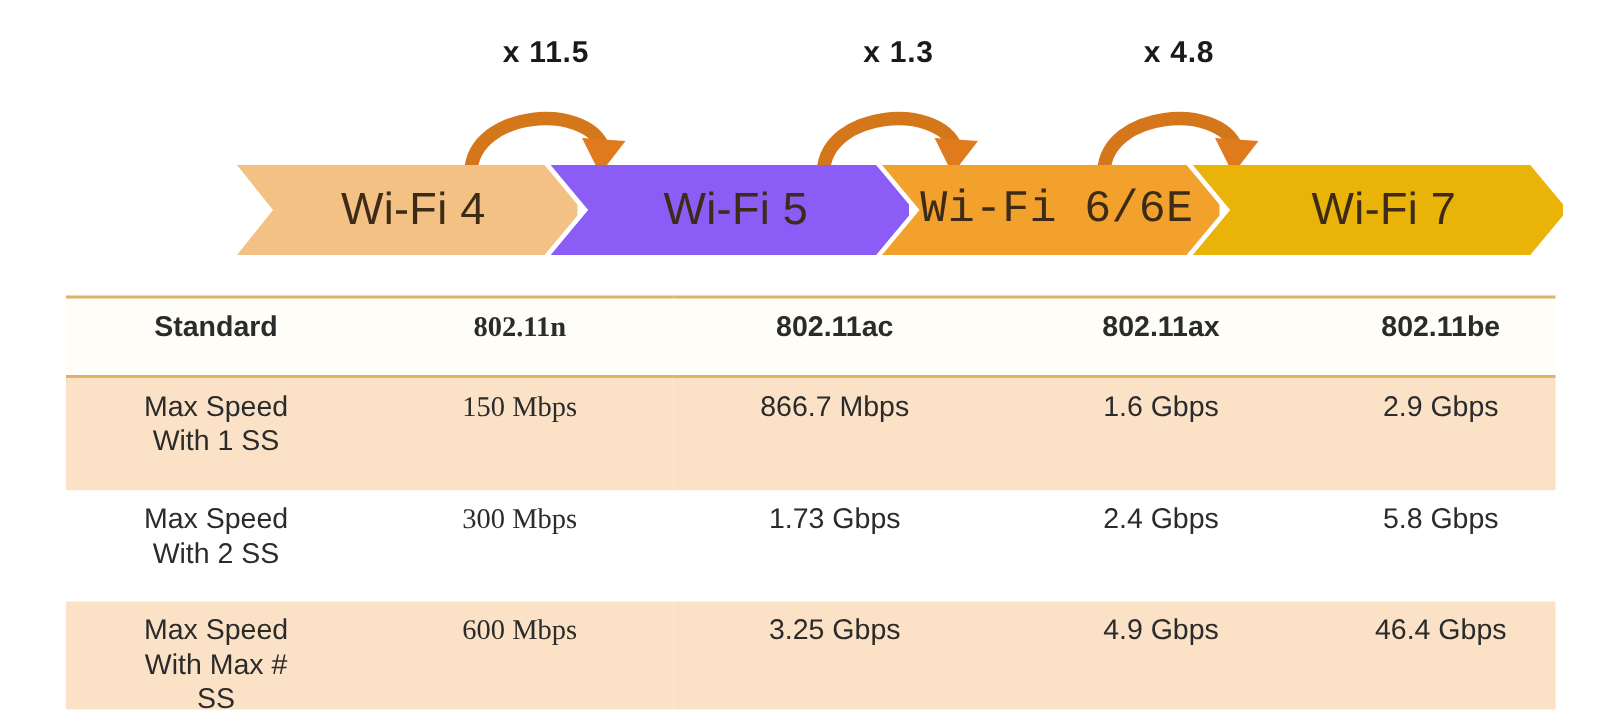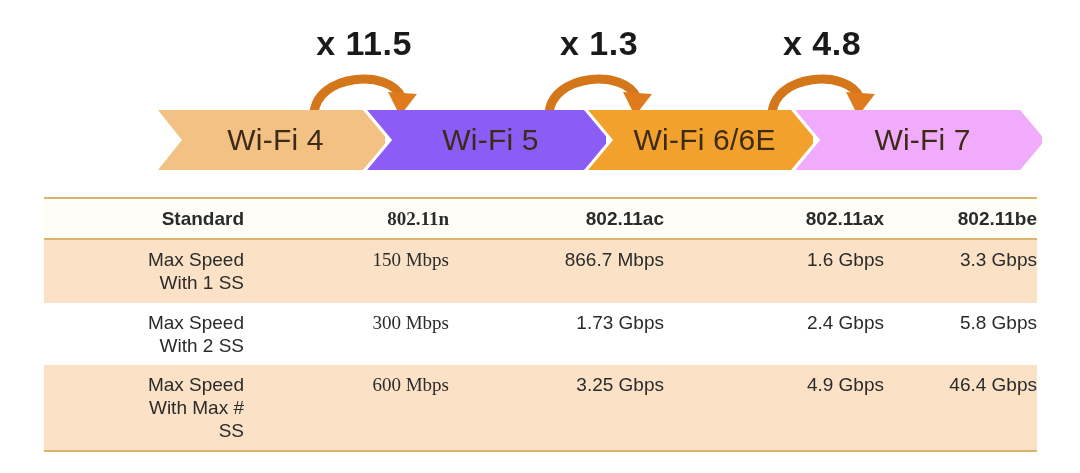--- a/index.html
+++ b/index.html
@@ -21,21 +21,21 @@
     position: absolute;
     width: 120px;
     height: 110px;
   }
   .arrow-label {
     position: absolute;
     top: 16px;
     left: 0;
     width: 120px;
     text-align: center;
-    font-size: 34px;
+    font-size: 20px;
     font-weight: bold;
     letter-spacing: 0.5px;
     color: #1a1a1a;
     white-space: nowrap;
   }
   .arrow-svg {
     position: absolute;
     top: 48px;
     left: 0;
   }
@@ -72,47 +72,48 @@
     background: #8b5cf6;
     clip-path: polygon(0 0, 217px 0, 242px 50%, 217px 100%, 0 100%, 25px 50%);
     z-index: 3;
   }
   .seg-3 {
     width: 228px;
     margin-left: -18px;
     background: #f2a22c;
     clip-path: polygon(0 0, 203px 0, 228px 50%, 203px 100%, 0 100%, 25px 50%);
     z-index: 2;
+    font-family: Liberation Mono, monospace;
   }
   .seg-4 {
     width: 250px;
     margin-left: -18px;
-    background: #f0abfc;
+    background: #eab308;
     clip-path: polygon(0 0, 225px 0, 250px 50%, 225px 100%, 0 100%, 25px 50%);
     z-index: 1;
   }
   .seg-label { position: relative; left: 4px; }
 
   
   .table-wrap {
     position: absolute;
     left: 44px;
     top: 197px;
     width: 993px;
   }
   table.speeds {
     border-collapse: collapse;
     width: 100%;
     table-layout: fixed;
   }
   table.speeds th,
   table.speeds td {
-    text-align: right;
+    text-align: center;
     vertical-align: top;
-    padding: 8px 0 8px 0;
+    padding: 8px 0 20px 0;
     font-size: 19px;
     color: #2b2b2b;
     line-height: 1.22;
   }
   thead tr {
     background: #fffdf7;
     border-top: 2px solid #d9b46a;
     border-bottom: 2px solid #d9b46a;
   }
   thead th {
@@ -150,21 +151,21 @@
 </div>
 
 <div class="arrow-group" style="left:539px; top:8px;">
   <div class="arrow-label">x 1.3</div>
   <svg class="arrow-svg" width="120" height="62" viewBox="0 0 120 62">
     <path d="M 10 58 C 12 18, 86 12, 98 42" fill="none" stroke="#d4761a" stroke-width="9" stroke-linecap="butt"></path>
     <path d="M 84 36 L 113 38 L 96 60 Z" fill="#e07b1d"></path>
   </svg>
 </div>
 
-<div class="arrow-group" style="left:762px; top:8px;">
+<div class="arrow-group" style="left:726px; top:8px;">
   <div class="arrow-label">x 4.8</div>
   <svg class="arrow-svg" width="120" height="62" viewBox="0 0 120 62">
     <path d="M 10 58 C 12 18, 86 12, 98 42" fill="none" stroke="#d4761a" stroke-width="9" stroke-linecap="butt"></path>
     <path d="M 84 36 L 113 38 L 96 60 Z" fill="#e07b1d"></path>
   </svg>
 </div>
 
 <div class="banner">
   <div class="seg seg-1">
     <span class="seg-label">Wi-Fi 4</span>
@@ -191,21 +192,21 @@
         <th class="c5 d5">802.11be</th>
       </tr>
     </thead>
     <tbody>
       <tr class="odd tall">
         <td class="c1 rowlabel prewrap" style="white-space: pre-line;">Max Speed
 With 1 SS</td>
         <td class="c2 d2">150 Mbps</td>
         <td class="c3 d3">866.7 Mbps</td>
         <td class="c4 d4">1.6 Gbps</td>
-        <td class="c5 d5">3.3 Gbps</td>
+        <td class="c5 d5">2.9 Gbps</td>
       </tr>
       <tr class="even tall">
         <td class="c1 rowlabel prewrap" style="white-space: pre-line;">Max  Speed
 With 2 SS</td>
         <td class="c2 d2">300 Mbps</td>
         <td class="c3 d3">1.73 Gbps</td>
         <td class="c4 d4">2.4 Gbps</td>
         <td class="c5 d5">5.8 Gbps</td>
       </tr>
       <tr class="odd taller last">

